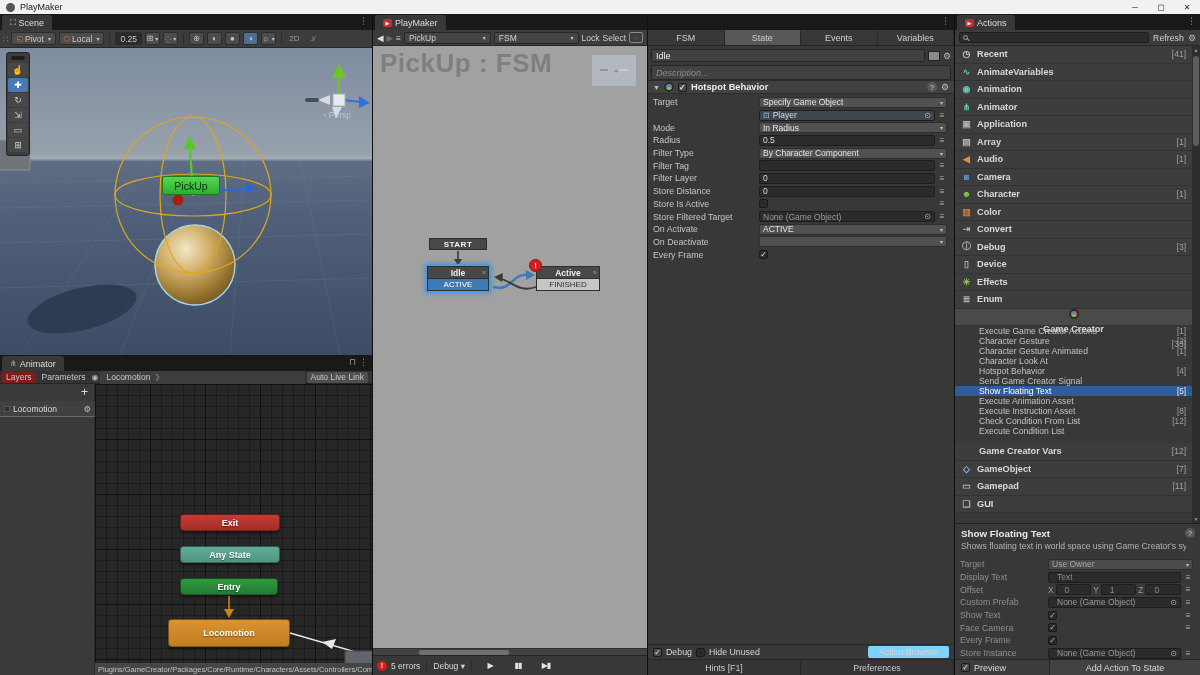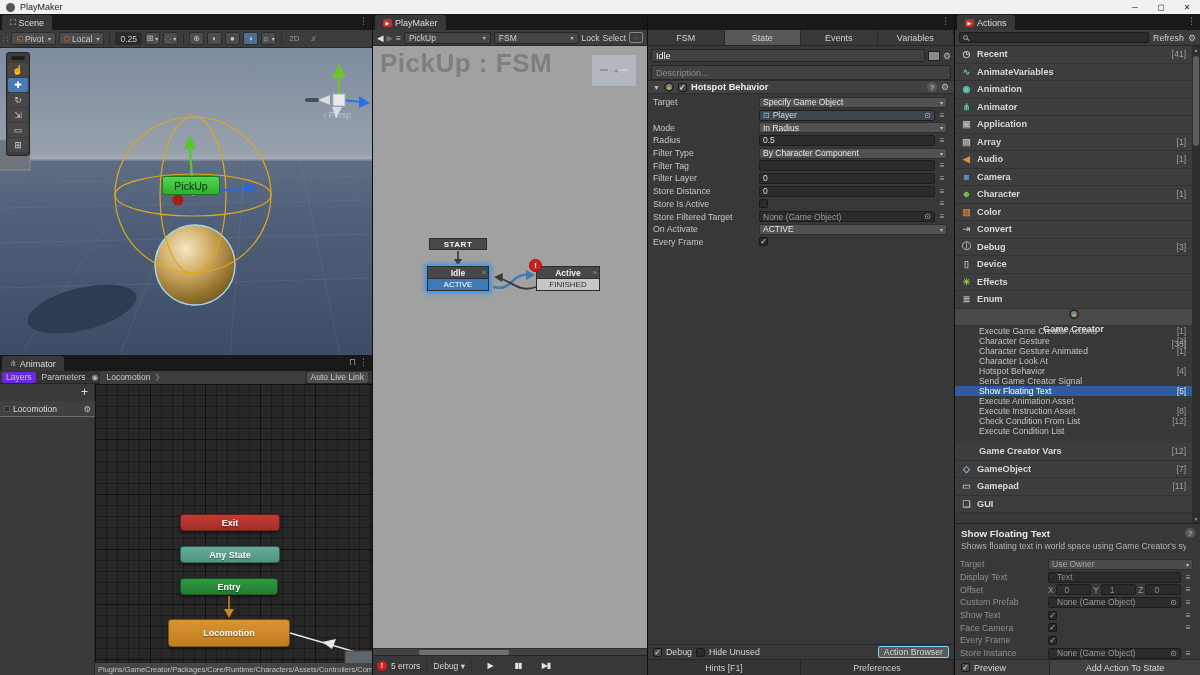--- a/index.html
+++ b/index.html
@@ -45,21 +45,21 @@
   .tool-handle{width:14px;height:4px;background:#1e1e1e;border-radius:2px;margin:1px auto 3px;}
   .toolb{width:20px;height:14px;margin:1px auto;display:flex;align-items:center;justify-content:center;
          font-size:9px;color:#cfcfcf;border-radius:2px;background:#474747;}
   .toolb.sel{background:#4a7ab5;color:#fff;}
   .cam-pill{position:absolute;left:305px;top:50px;width:14px;height:4px;background:#2b2f36;border-radius:2px;opacity:.7;}
 
   
   .anim-toolbar{height:13px;background:#333;border-bottom:1px solid #262626;display:flex;
                 align-items:center;font-size:8.5px;color:#c9c9c9;gap:2px;padding:0 2px;}
   .seg{height:11px;padding:0 4px;display:inline-flex;align-items:center;border-radius:2px;}
-  .seg.on{background:#6d28d9;}
+  .seg.on{background:#7f1d1d;}
   .anim-crumbbar{flex:1;height:13px;background:#3e3e3e;display:flex;align-items:center;
                  padding:0 6px;gap:4px;}
   .alink{height:11px;background:#4e4e4e;border-radius:2px;padding:0 4px;display:inline-flex;
          align-items:center;margin-right:2px;}
   .anim-side{position:absolute;left:0;top:29px;bottom:0;width:95px;background:#3a3a3a;
              border-right:1px solid #2a2a2a;}
   .layer-item{position:absolute;left:0;top:17px;width:95px;height:16px;background:#404040;
               border-bottom:1px solid #6a6a6a;display:flex;align-items:center;padding:0 4px;
               gap:3px;font-size:8.5px;color:#ddd;}
   .anim-grid{position:absolute;left:95px;right:0;top:29px;bottom:12px;background:#272727;
@@ -117,21 +117,21 @@
   .insp-tabs{position:absolute;left:0;top:16px;right:0;height:16px;background:#383838;
              border-bottom:1px solid #272727;display:flex;}
   .insp-tab{flex:1;display:flex;align-items:center;justify-content:center;font-size:9px;
             color:#cfcfcf;border-right:1px solid #292929;background:#383838;}
   .insp-tab.active{background:#585858;}
   .namerow{position:absolute;left:3px;right:3px;top:35px;height:13px;display:flex;gap:3px;align-items:center;}
   .bigfield{flex:1;height:13px;background:#414141;border:1px solid #272727;border-radius:2px;
             display:flex;align-items:center;padding:0 4px;font-size:9px;color:#eee;}
   .swatch{width:12px;height:10px;background:#8a8a8a;border:1px solid #222;}
   .descrow{position:absolute;left:3px;right:3px;top:51px;height:12px;}
-  .descrow .bigfield{color:#8b8b8b;height:15px;}
+  .descrow .bigfield{color:#8b8b8b;height:15px;font-style:italic;}
   .beh-head{position:absolute;left:0;right:0;top:66px;height:14px;background:#414141;
             border-top:1px solid #2c2c2c;border-bottom:1px solid #2c2c2c;display:flex;
             align-items:center;gap:4px;padding:0 5px;font-size:9.3px;color:#ececec;font-weight:bold;}
   .foldout{font-size:7px;color:#bbb;}
   .gc-logo{width:10px;height:10px;border-radius:50%;flex:none;
            background:conic-gradient(#e05a4f 0 120deg,#7ac84b 0 240deg,#4f86e0 0);
            border:2px solid #2b2b2b;}
   .qmark{width:10px;height:10px;border-radius:50%;background:#585858;color:#ddd;font-size:7px;
          font-weight:normal;display:flex;align-items:center;justify-content:center;}
   .rows-wrap{position:absolute;left:0;right:0;top:82px;}
@@ -148,21 +148,21 @@
   .tgt{margin-left:auto;color:#b5b5b5;font-size:8px;}
   .objico{color:#9fc3e8;font-size:8px;}
   .cb{width:9px;height:9px;flex:none;background:#2a2a2a;border:1px solid #191919;border-radius:2px;
       display:inline-flex;align-items:center;justify-content:center;font-size:8px;color:#e8e8e8;}
   .menu{width:10px;flex:none;text-align:center;color:#b8b8b8;font-size:8px;}
   .axl{font-size:8.3px;color:#9a9a9a;}
   .v3f{flex:1;}
   .insp-foot1{position:absolute;left:0;right:0;bottom:16px;height:15px;background:#383838;
               border-top:1px solid #272727;display:flex;align-items:center;gap:4px;padding:0 5px;
               font-size:8.8px;color:#d5d5d5;}
-  .abtn{margin-left:auto;height:12px;background:#5a5a5a;border:1px solid #7dd3fc;border-radius:2px;
+  .abtn{margin-left:auto;height:12px;background:#5a5a5a;border:6px solid #7dd3fc;border-radius:2px;
         padding:0 5px;display:inline-flex;align-items:center;}
   .insp-foot2{position:absolute;left:0;right:0;bottom:0;height:16px;background:#343434;
               border-top:1px solid #272727;display:flex;font-size:8.8px;color:#cdcdcd;}
   .footcell{flex:1;display:flex;align-items:center;justify-content:center;border-right:1px solid #272727;}
 
   
   .searchrow{position:absolute;left:0;right:0;top:16px;height:16px;background:#3c3c3c;
              border-bottom:1px solid #272727;display:flex;align-items:center;gap:4px;padding:0 4px;
              font-size:8.8px;color:#cfcfcf;}
   .searchbox{flex:1;height:11px;background:#2b2b2b;border:1px solid #1d1d1d;border-radius:2px;
@@ -593,20 +593,29 @@
         <div class="irow">
           <span class="ilabel">On Activate</span>
           <span class="ctlslot">
             <span class="dd">
               <span class="ddt">ACTIVE</span>
               <span class="caret">▾</span>
             </span>
           </span>
         </div>
 
+        <div class="irow">
+          <span class="ilabel">On Deactivate</span>
+          <span class="ctlslot">
+            <span class="dd">
+              <span class="ddt"></span>
+              <span class="caret">▾</span>
+            </span>
+          </span>
+        </div>
 
         <div class="irow">
           <span class="ilabel">Every Frame</span>
           <span class="ctlslot">
             <span class="cb">✓</span>
             <span class="" style="flex: 1 1 0%;"></span>
           </span>
         </div>
       </div>
     <div class="insp-foot1">

